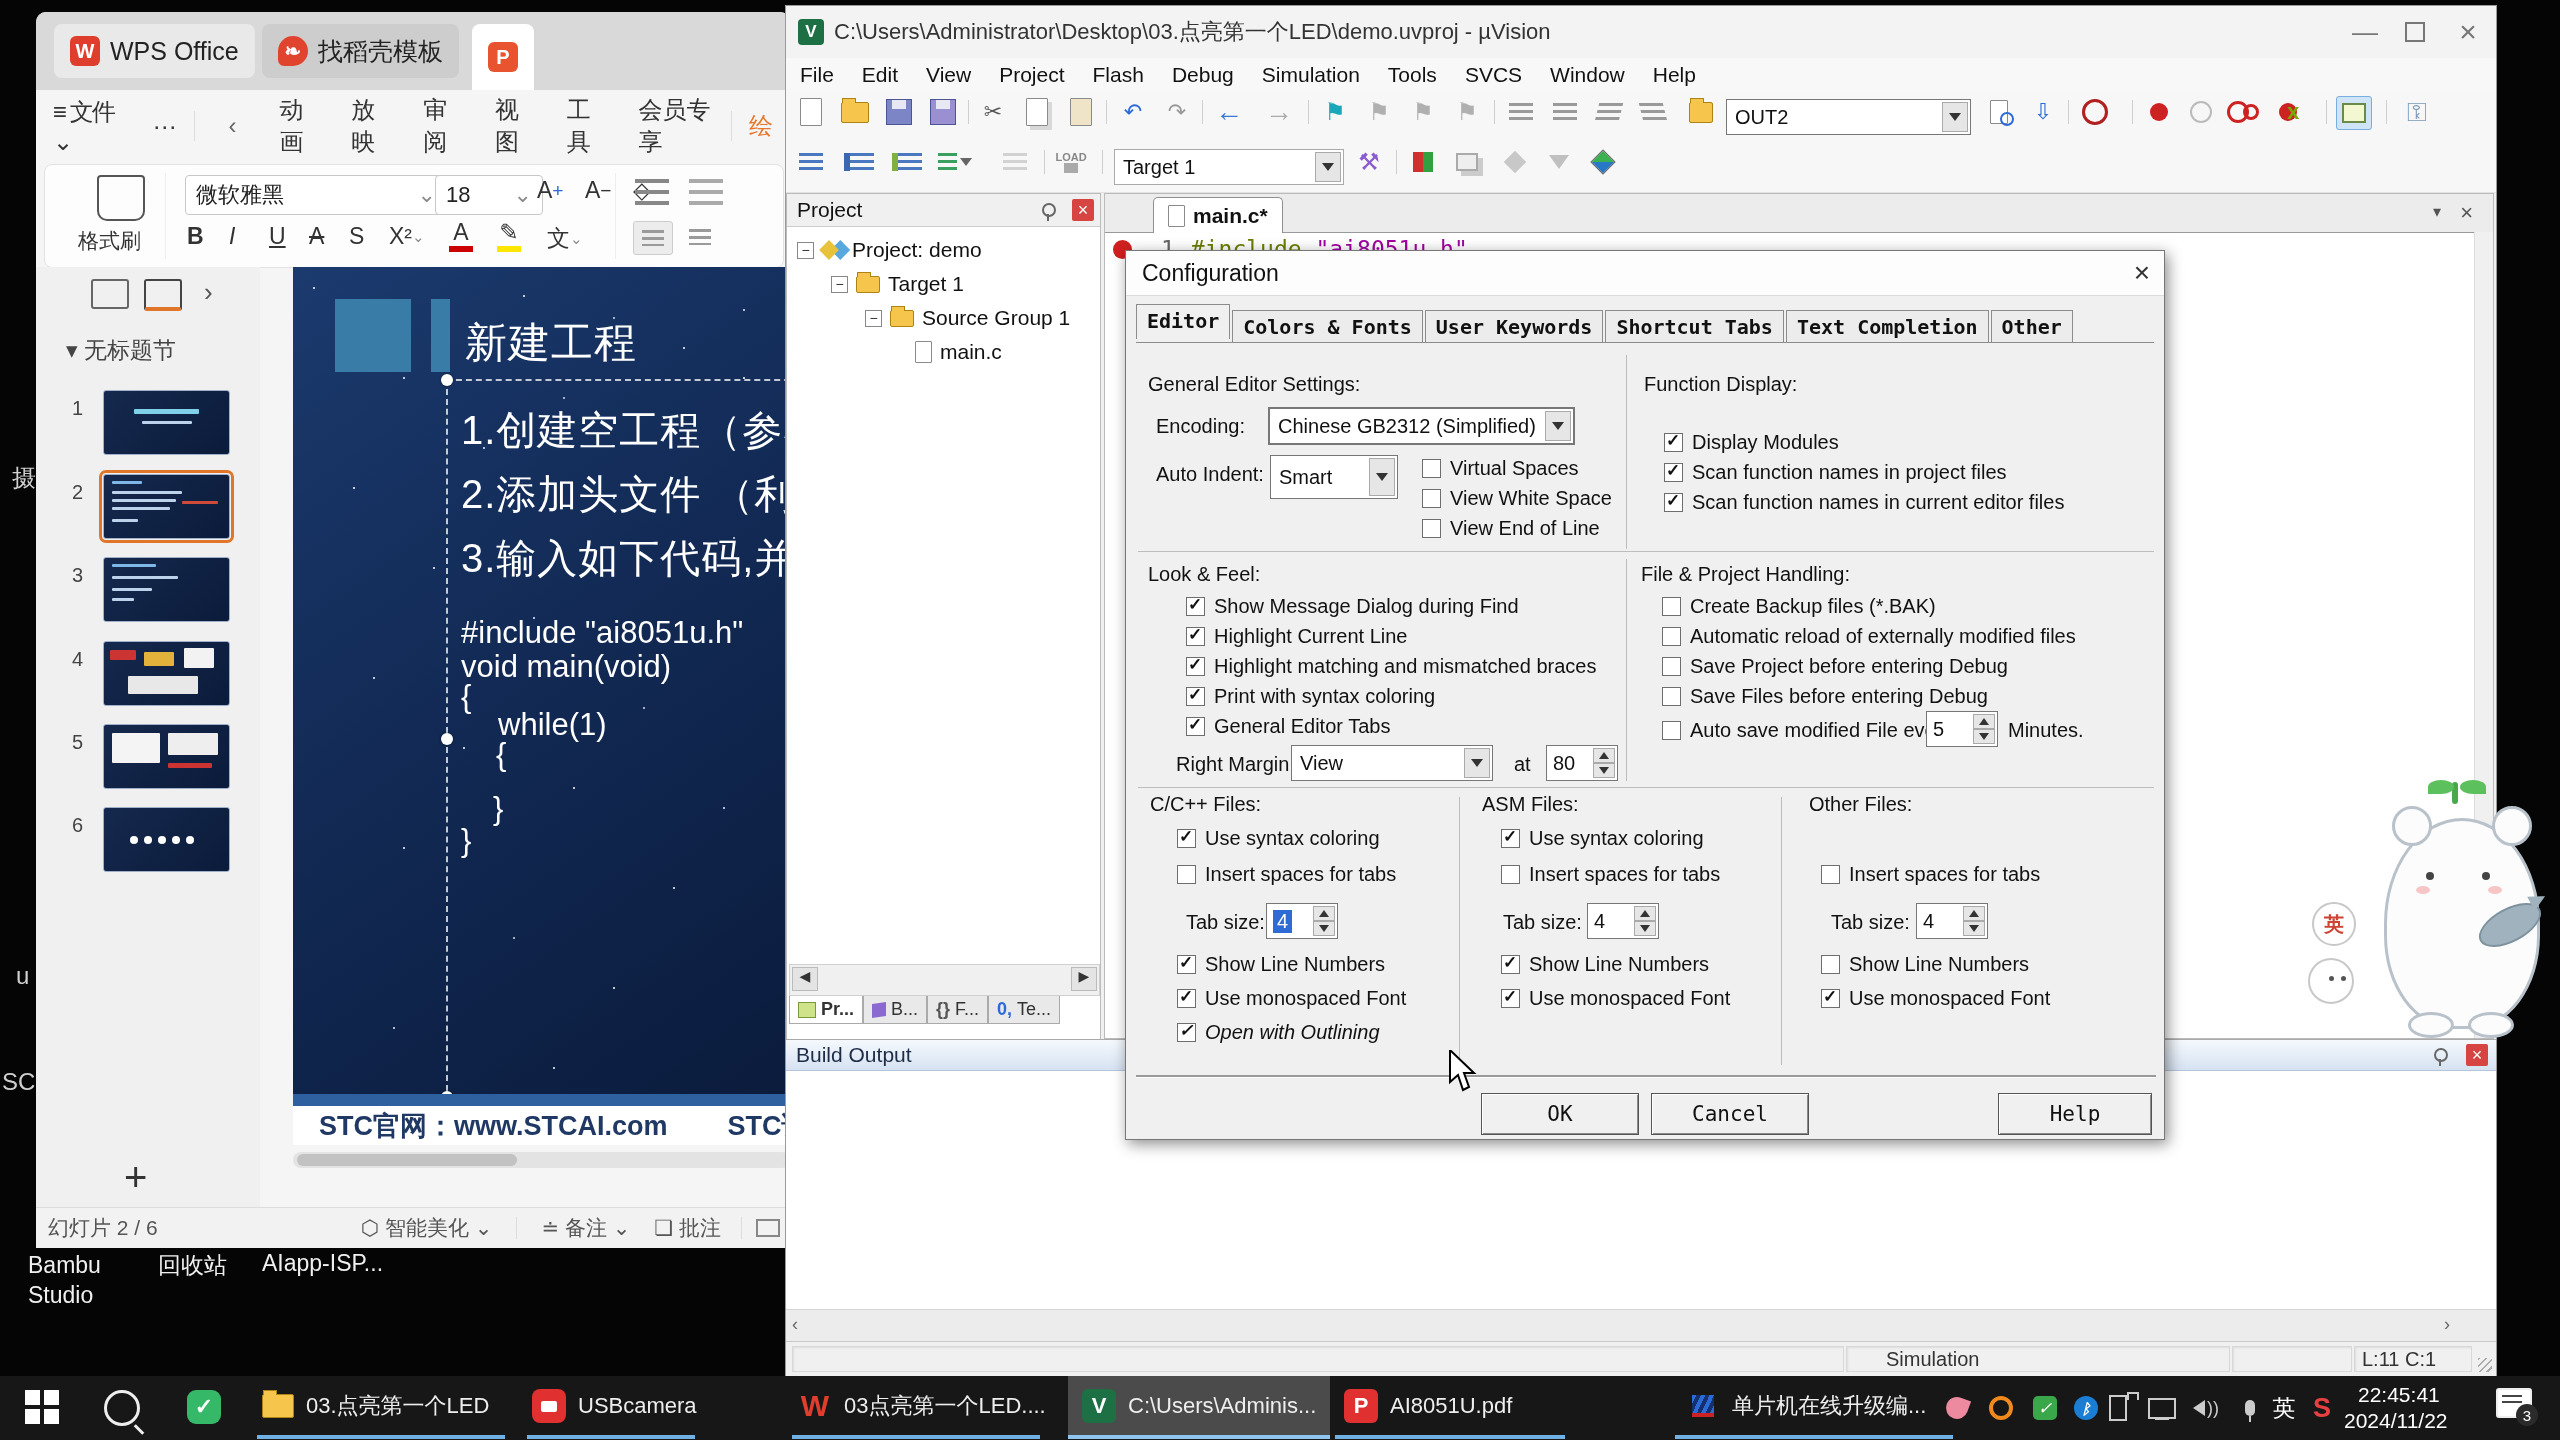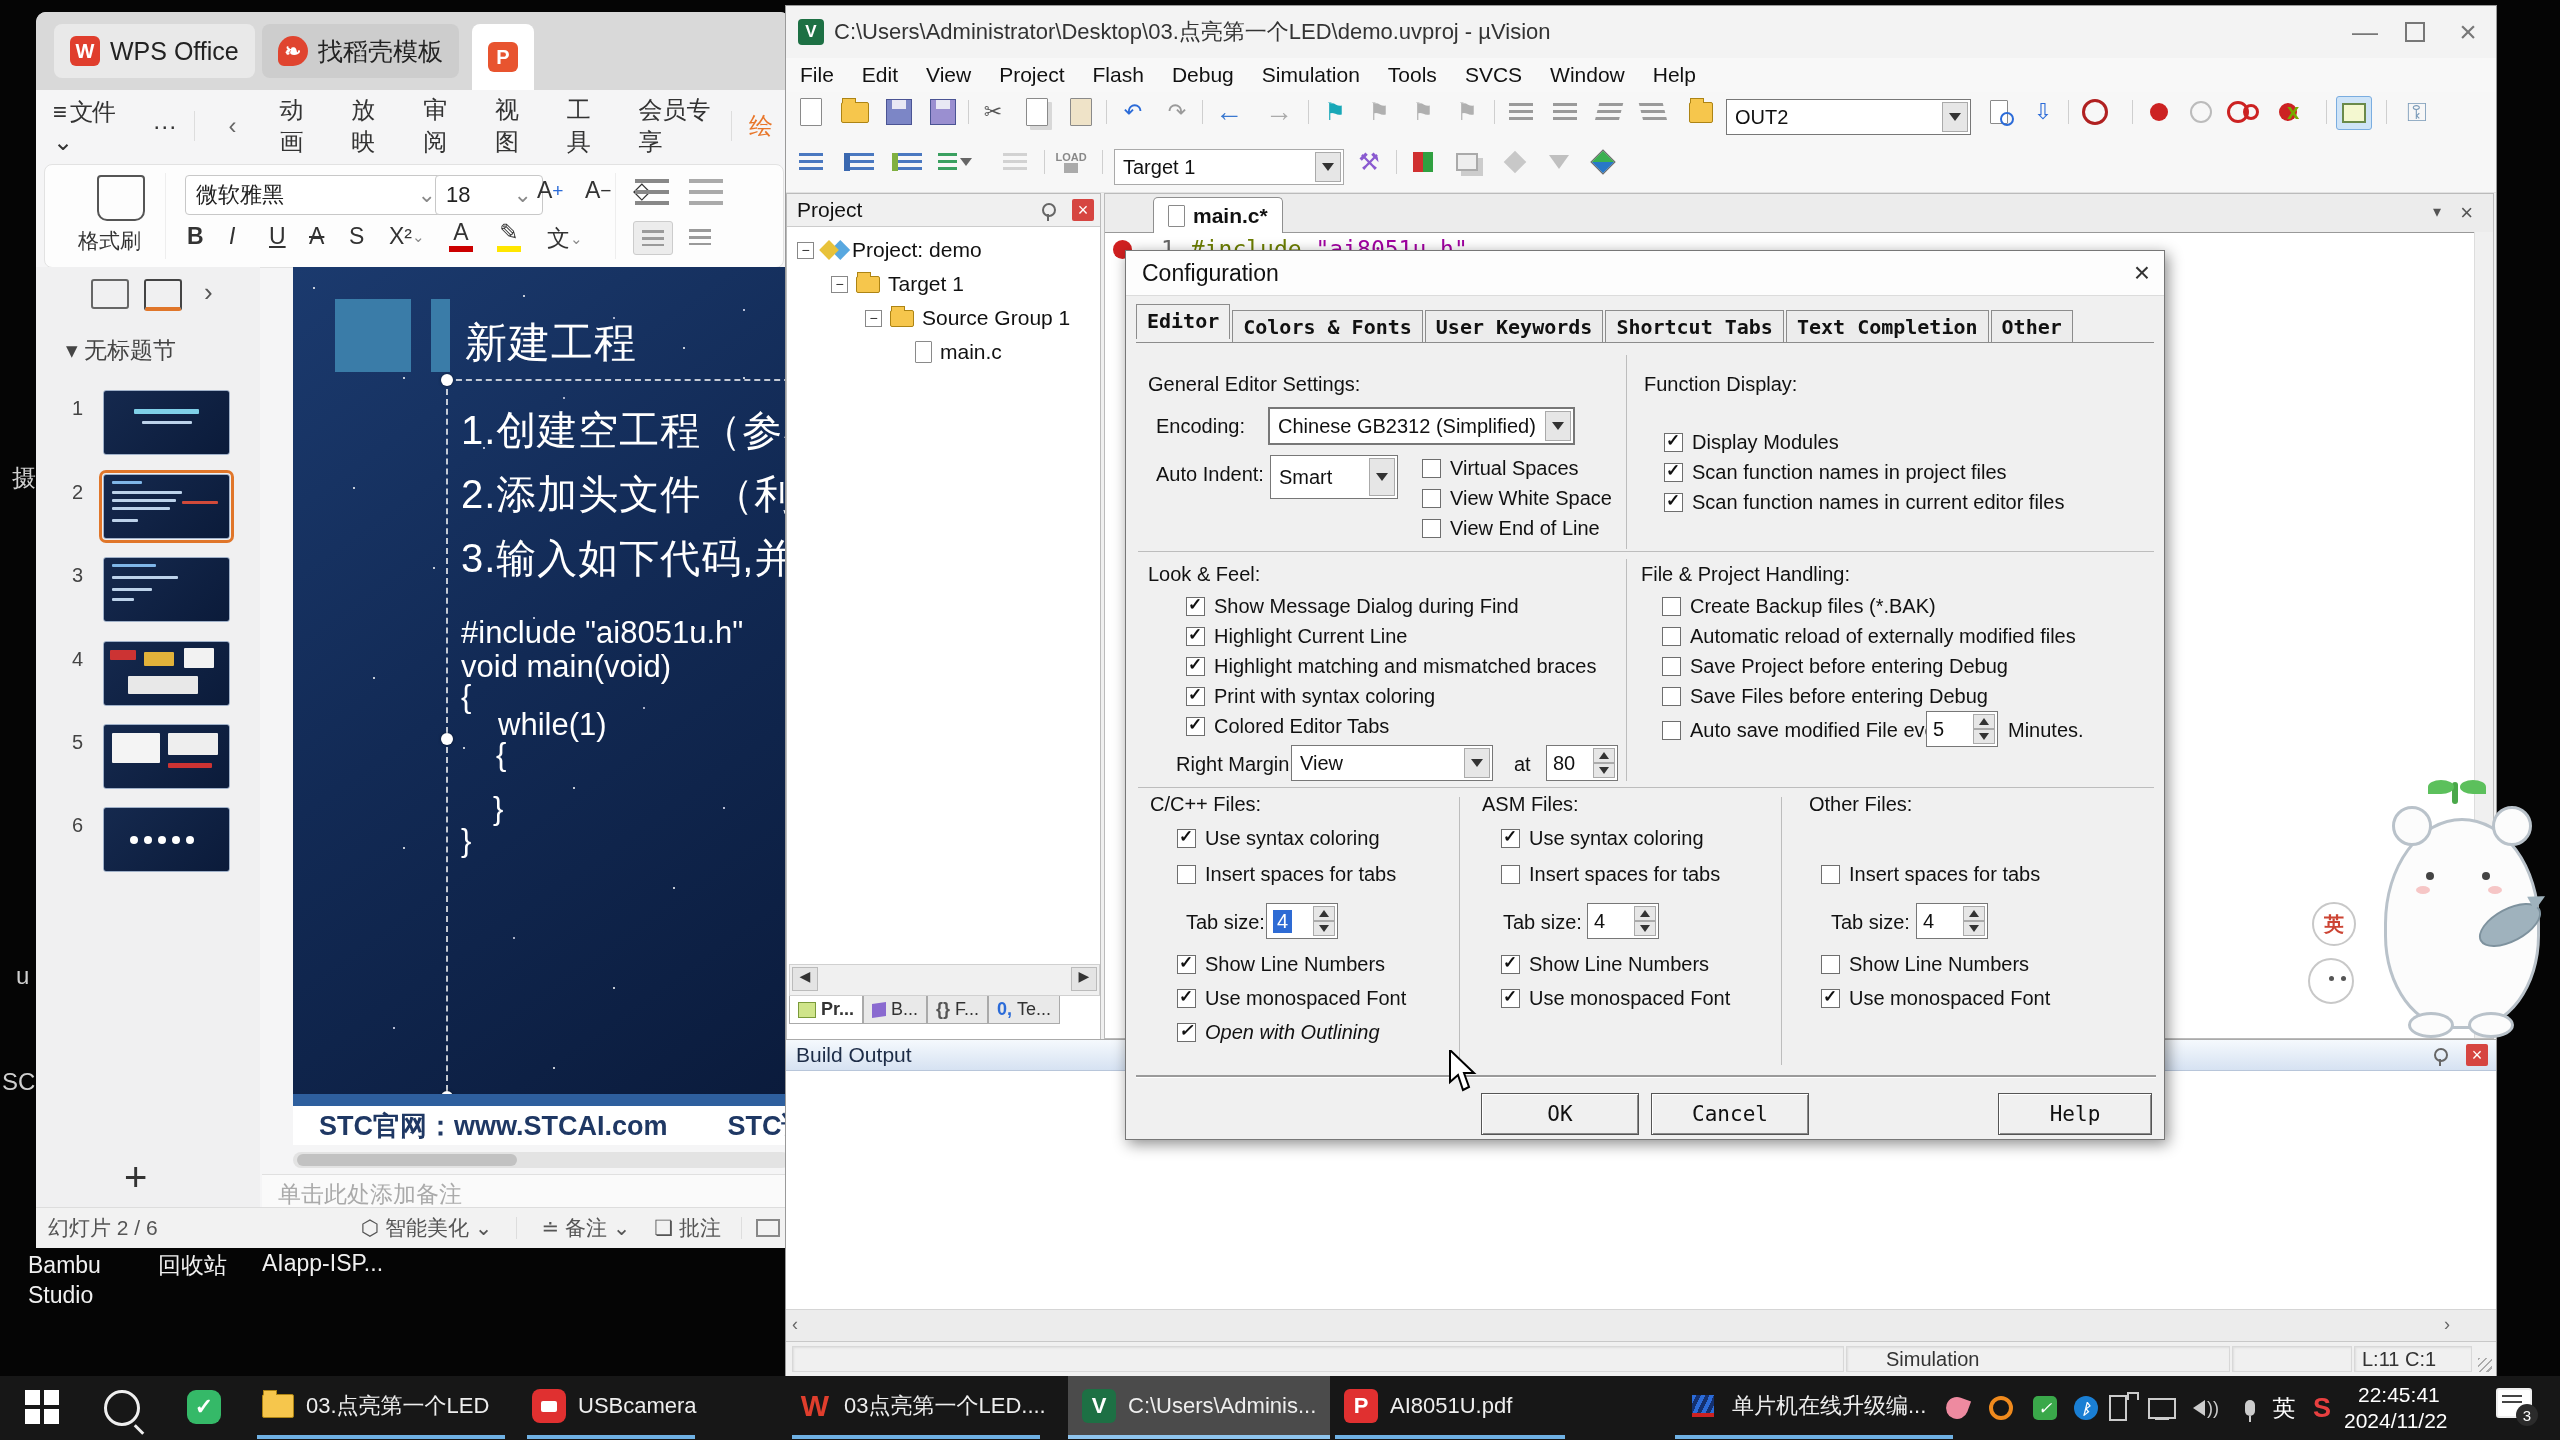--- a/index.html
+++ b/index.html
@@ -285,23 +285,20 @@
   </div>
   <div class="abs sfooter">
     <span class="nw" style="margin-left:26px;font-size:27px;font-weight:bold;color:#1f3864;">STC官网：www.STCAI.com</span>
     <span class="nw" style="margin-left:60px;font-size:27px;font-weight:bold;color:#1f3864;">STC论</span>
   </div>
 
   <div class="abs" style="left:257px;top:1140px;width:497px;height:16px;background:#e3e3e3;border-radius:8px;">
     <div class="abs" style="left:4px;top:2px;width:220px;height:12px;background:#c2c2c2;border-radius:6px;"></div>
   </div>
 
-  <div class="abs" style="left:226px;top:1162px;right:0;height:34px;background:#fafafa;border-top:1px solid #e0e0e0;">
-    <span class="abs nw" style="left:16px;top:4px;font-size:23px;color:#aaa;">单击此处添加备注</span>
-  </div>
 
   <div class="abs wps-status">
     <span class="nw" style="margin-left:12px;">幻灯片 2 / 6</span>
     <span style="flex:1;"></span>
     <span class="nw" style="margin-right:24px;">⬡ <span>智能美化</span> ⌄</span>
     <span style="width:1px;height:22px;background:#ddd;margin-right:24px;"></span>
     <span class="nw" style="margin-right:24px;">≐ <span>备注</span> ⌄</span>
     <span class="nw" style="margin-right:20px;">❏ <span>批注</span></span>
     <span style="width:1px;height:22px;background:#ddd;margin-right:14px;"></span>
     <span class="nw" style="margin-right:10px;border:2px solid #888;width:20px;height:14px;display:inline-block;"></span>
@@ -636,21 +633,21 @@
   <div class="abs cbrow" style="left:60px;top:404px;">
       <span class="cb checked"></span>
       <span>Highlight matching and mismatched braces</span>
     </div>
   <div class="abs cbrow" style="left:60px;top:434px;">
       <span class="cb checked"></span>
       <span>Print with syntax coloring</span>
     </div>
   <div class="abs cbrow" style="left:60px;top:464px;">
       <span class="cb checked"></span>
-      <span>Colored Editor Tabs</span>
+      <span>General Editor Tabs</span>
     </div>
   <div class="abs nw seclabel" style="left:50px;top:502px;">Right Margin:</div>
   <div class="abs combo" style="left:165px;top:494px;width:202px;height:36px;">
     <span>View</span>
     <span class="arr">
         <i class="tri-d"></i>
       </span>
   </div>
   <div class="abs nw seclabel" style="left:388px;top:502px;">at</div>
   <div class="abs spin" style="left:420px;top:494px;width:72px;height:36px;">

